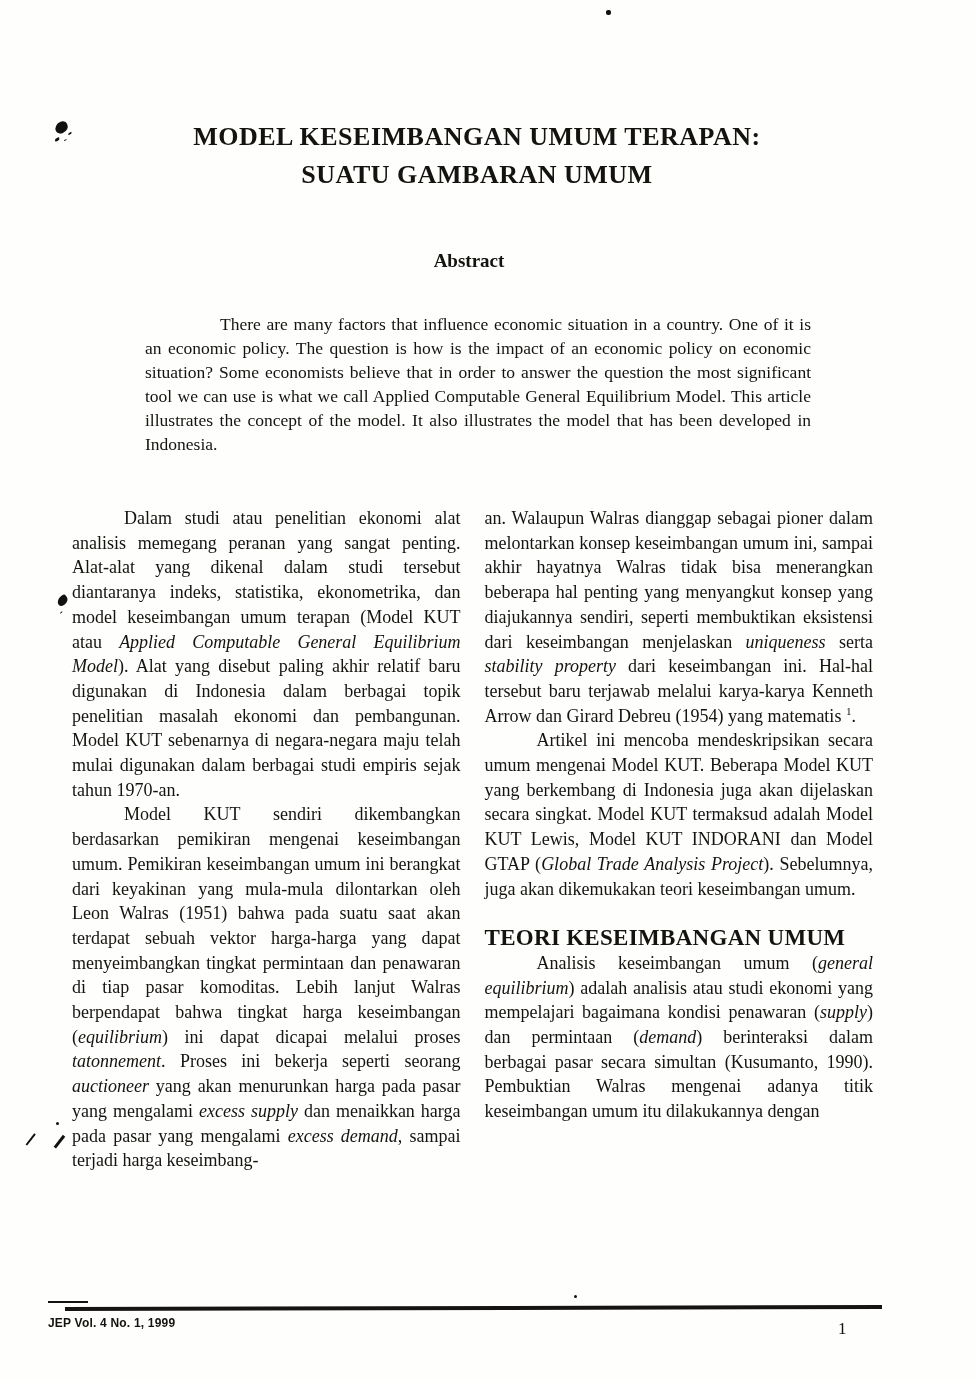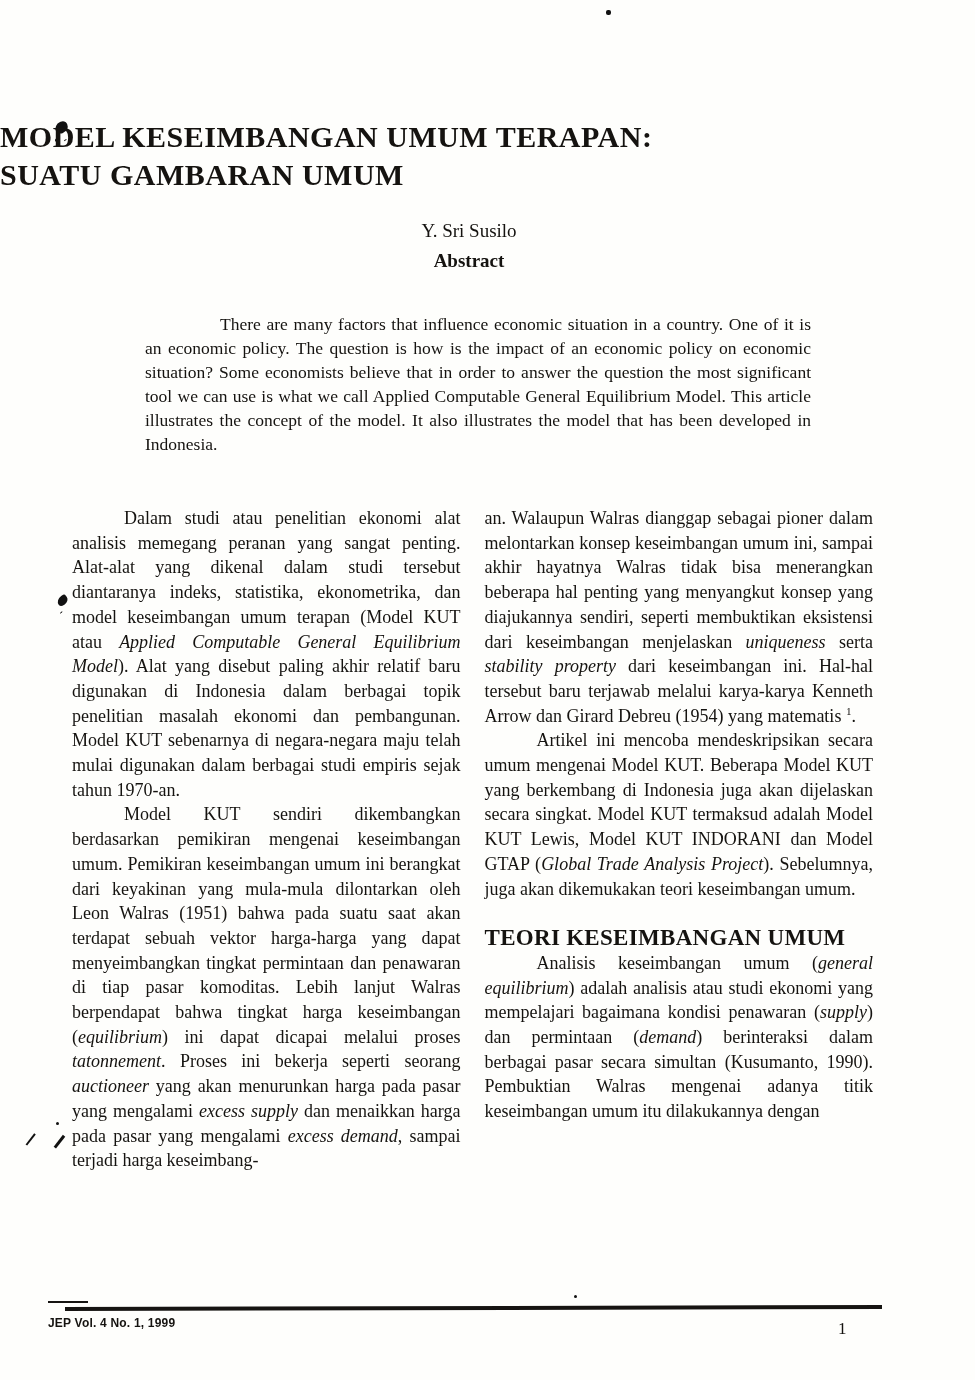--- a/index.html
+++ b/index.html
@@ -7,23 +7,24 @@
   .page{
     position:relative;
     width:975px;height:1380px;
     margin:0 auto;
     background:#fefefc;
     color:#151310;
     font-family:"Liberation Serif","DejaVu Serif",serif;
     overflow:hidden;
   }
   .title-block{
-    position:absolute;top:118px;left:0;width:938px;
+    position:absolute;top:118px;left:8px;width:938px;
+    text-align:center;
     font-weight:bold;
-    font-size:30px;line-height:38px;
+    font-size:26px;line-height:38px;
     letter-spacing:0.5px;
   }
   .author{
     position:absolute;top:220px;left:0;width:938px;
     text-align:center;font-size:19px;
   }
   .abstract-heading{
     position:absolute;top:250px;left:0;width:938px;
     text-align:center;font-size:19px;font-weight:bold;
   }
@@ -110,21 +111,20 @@
   <span class="ink-b"></span>
   <span class="ink-c-dot"></span>
   <span class="ink-c-line"></span>
   <span class="dot-footer"></span>
 
   <div class="title-block">
     <div>MODEL KESEIMBANGAN UMUM TERAPAN:</div>
     <div>SUATU GAMBARAN UMUM</div>
   </div>
 
-  <div class="author">Y. Sri Susilo</div>
 
   <div class="abstract-heading">Abstract</div>
 
   <div class="abstract">There are many factors that influence economic situation in a country. One of it is an economic policy. The question is how is the impact of an economic policy on economic situation? Some economists believe that in order to answer the question the most significant tool we can use is what we call Applied Computable General Equilibrium Model. This article illustrates the concept of the model. It also illustrates the model that has been developed in Indonesia.</div>
 
   <div class="columns">
     <div class="col">
         <p class="indent"><span>Dalam studi atau penelitian ekonomi alat analisis memegang peranan yang sangat penting. Alat-alat yang dikenal dalam studi tersebut diantaranya indeks, statistika, ekonometrika, dan model keseimbangan umum terapan (Model KUT atau </span><span class="italic">Applied Computable General Equilibrium Model</span><span>). Alat yang disebut paling akhir relatif baru digunakan di Indonesia dalam berbagai topik penelitian masalah ekonomi dan pembangunan. Model KUT sebenarnya di negara-negara maju telah mulai digunakan dalam berbagai studi empiris sejak tahun 1970-an.</span></p>
         <p class="indent"><span>Model KUT sendiri dikembangkan berdasarkan pemikiran mengenai keseimbangan umum. Pemikiran keseimbangan umum ini berangkat dari keyakinan yang mula-mula dilontarkan oleh Leon Walras (1951) bahwa pada suatu saat akan terdapat sebuah vektor harga-harga yang dapat menyeimbangkan tingkat permintaan dan penawaran di tiap pasar komoditas. Lebih lanjut Walras berpendapat bahwa tingkat harga keseimbangan (</span><span class="italic">equilibrium</span><span>) ini dapat dicapai melalui proses </span><span class="italic">tatonnement</span><span>.  Proses ini bekerja seperti seorang </span><span class="italic">auctioneer</span><span> yang akan menurunkan harga pada pasar yang mengalami </span><span class="italic">excess supply</span><span> dan menaikkan harga pada pasar yang mengalami </span><span class="italic">excess demand</span><span>, sampai terjadi harga keseimbang-</span></p>
       </div>

